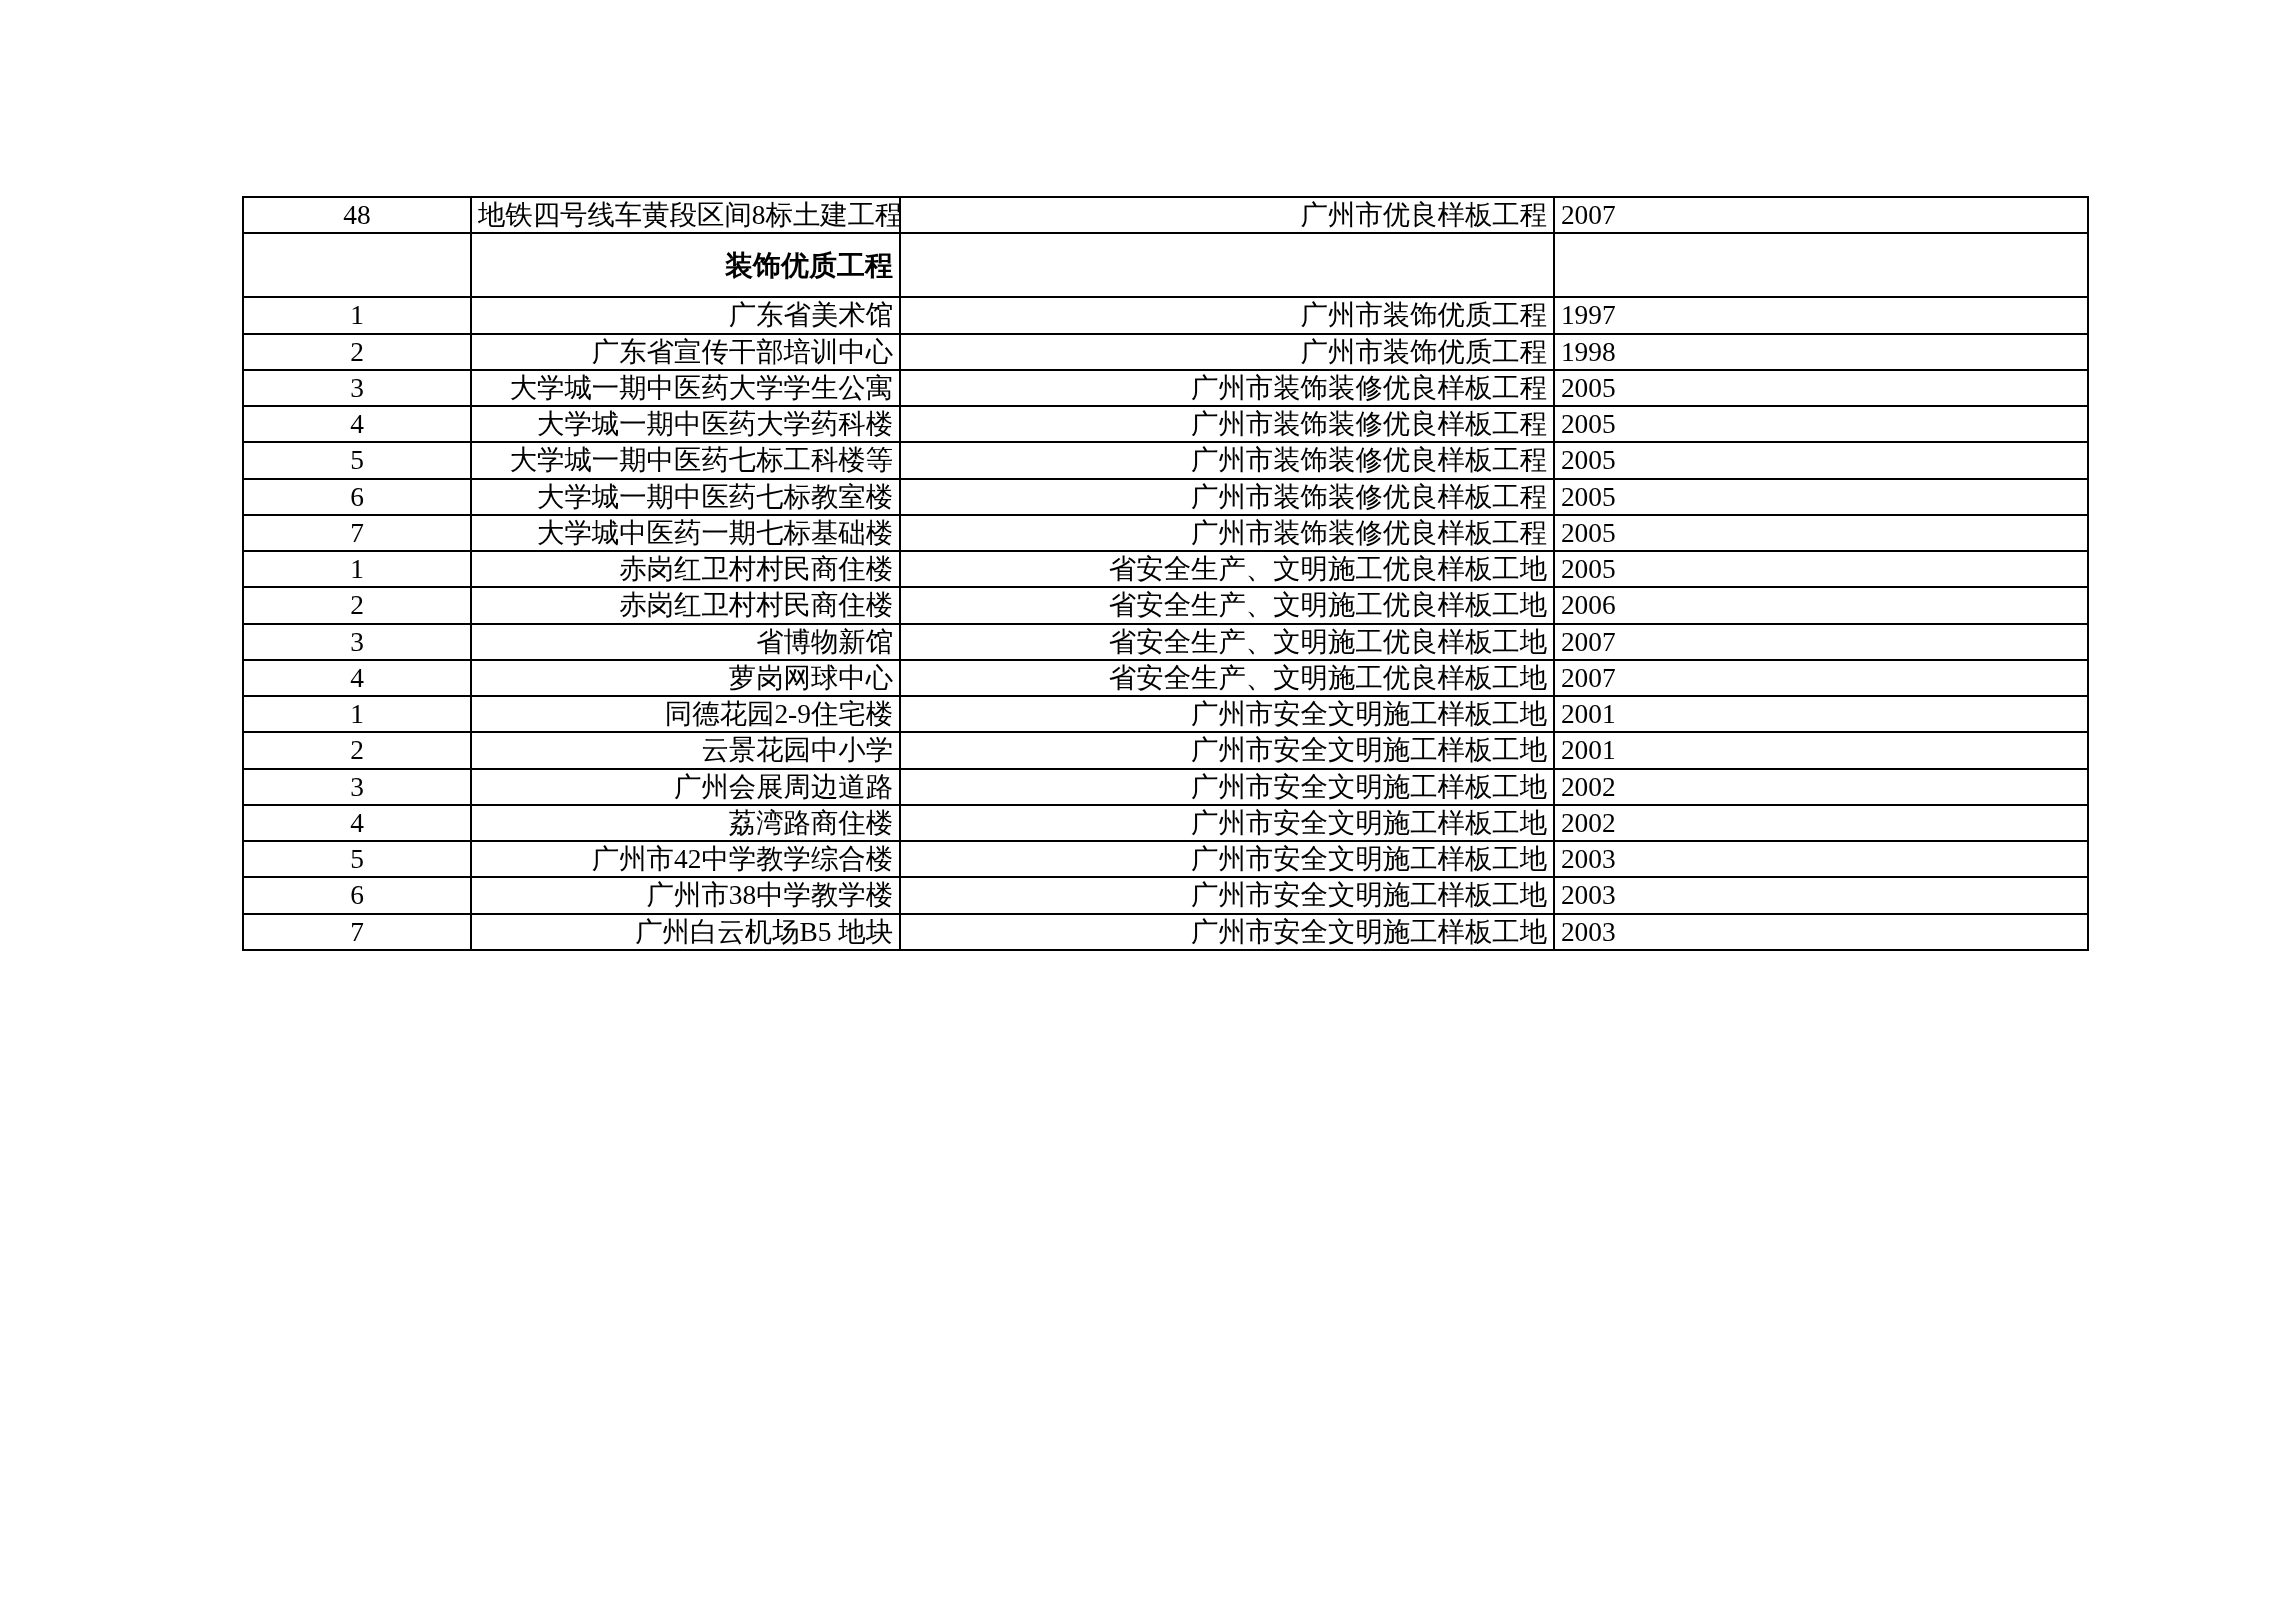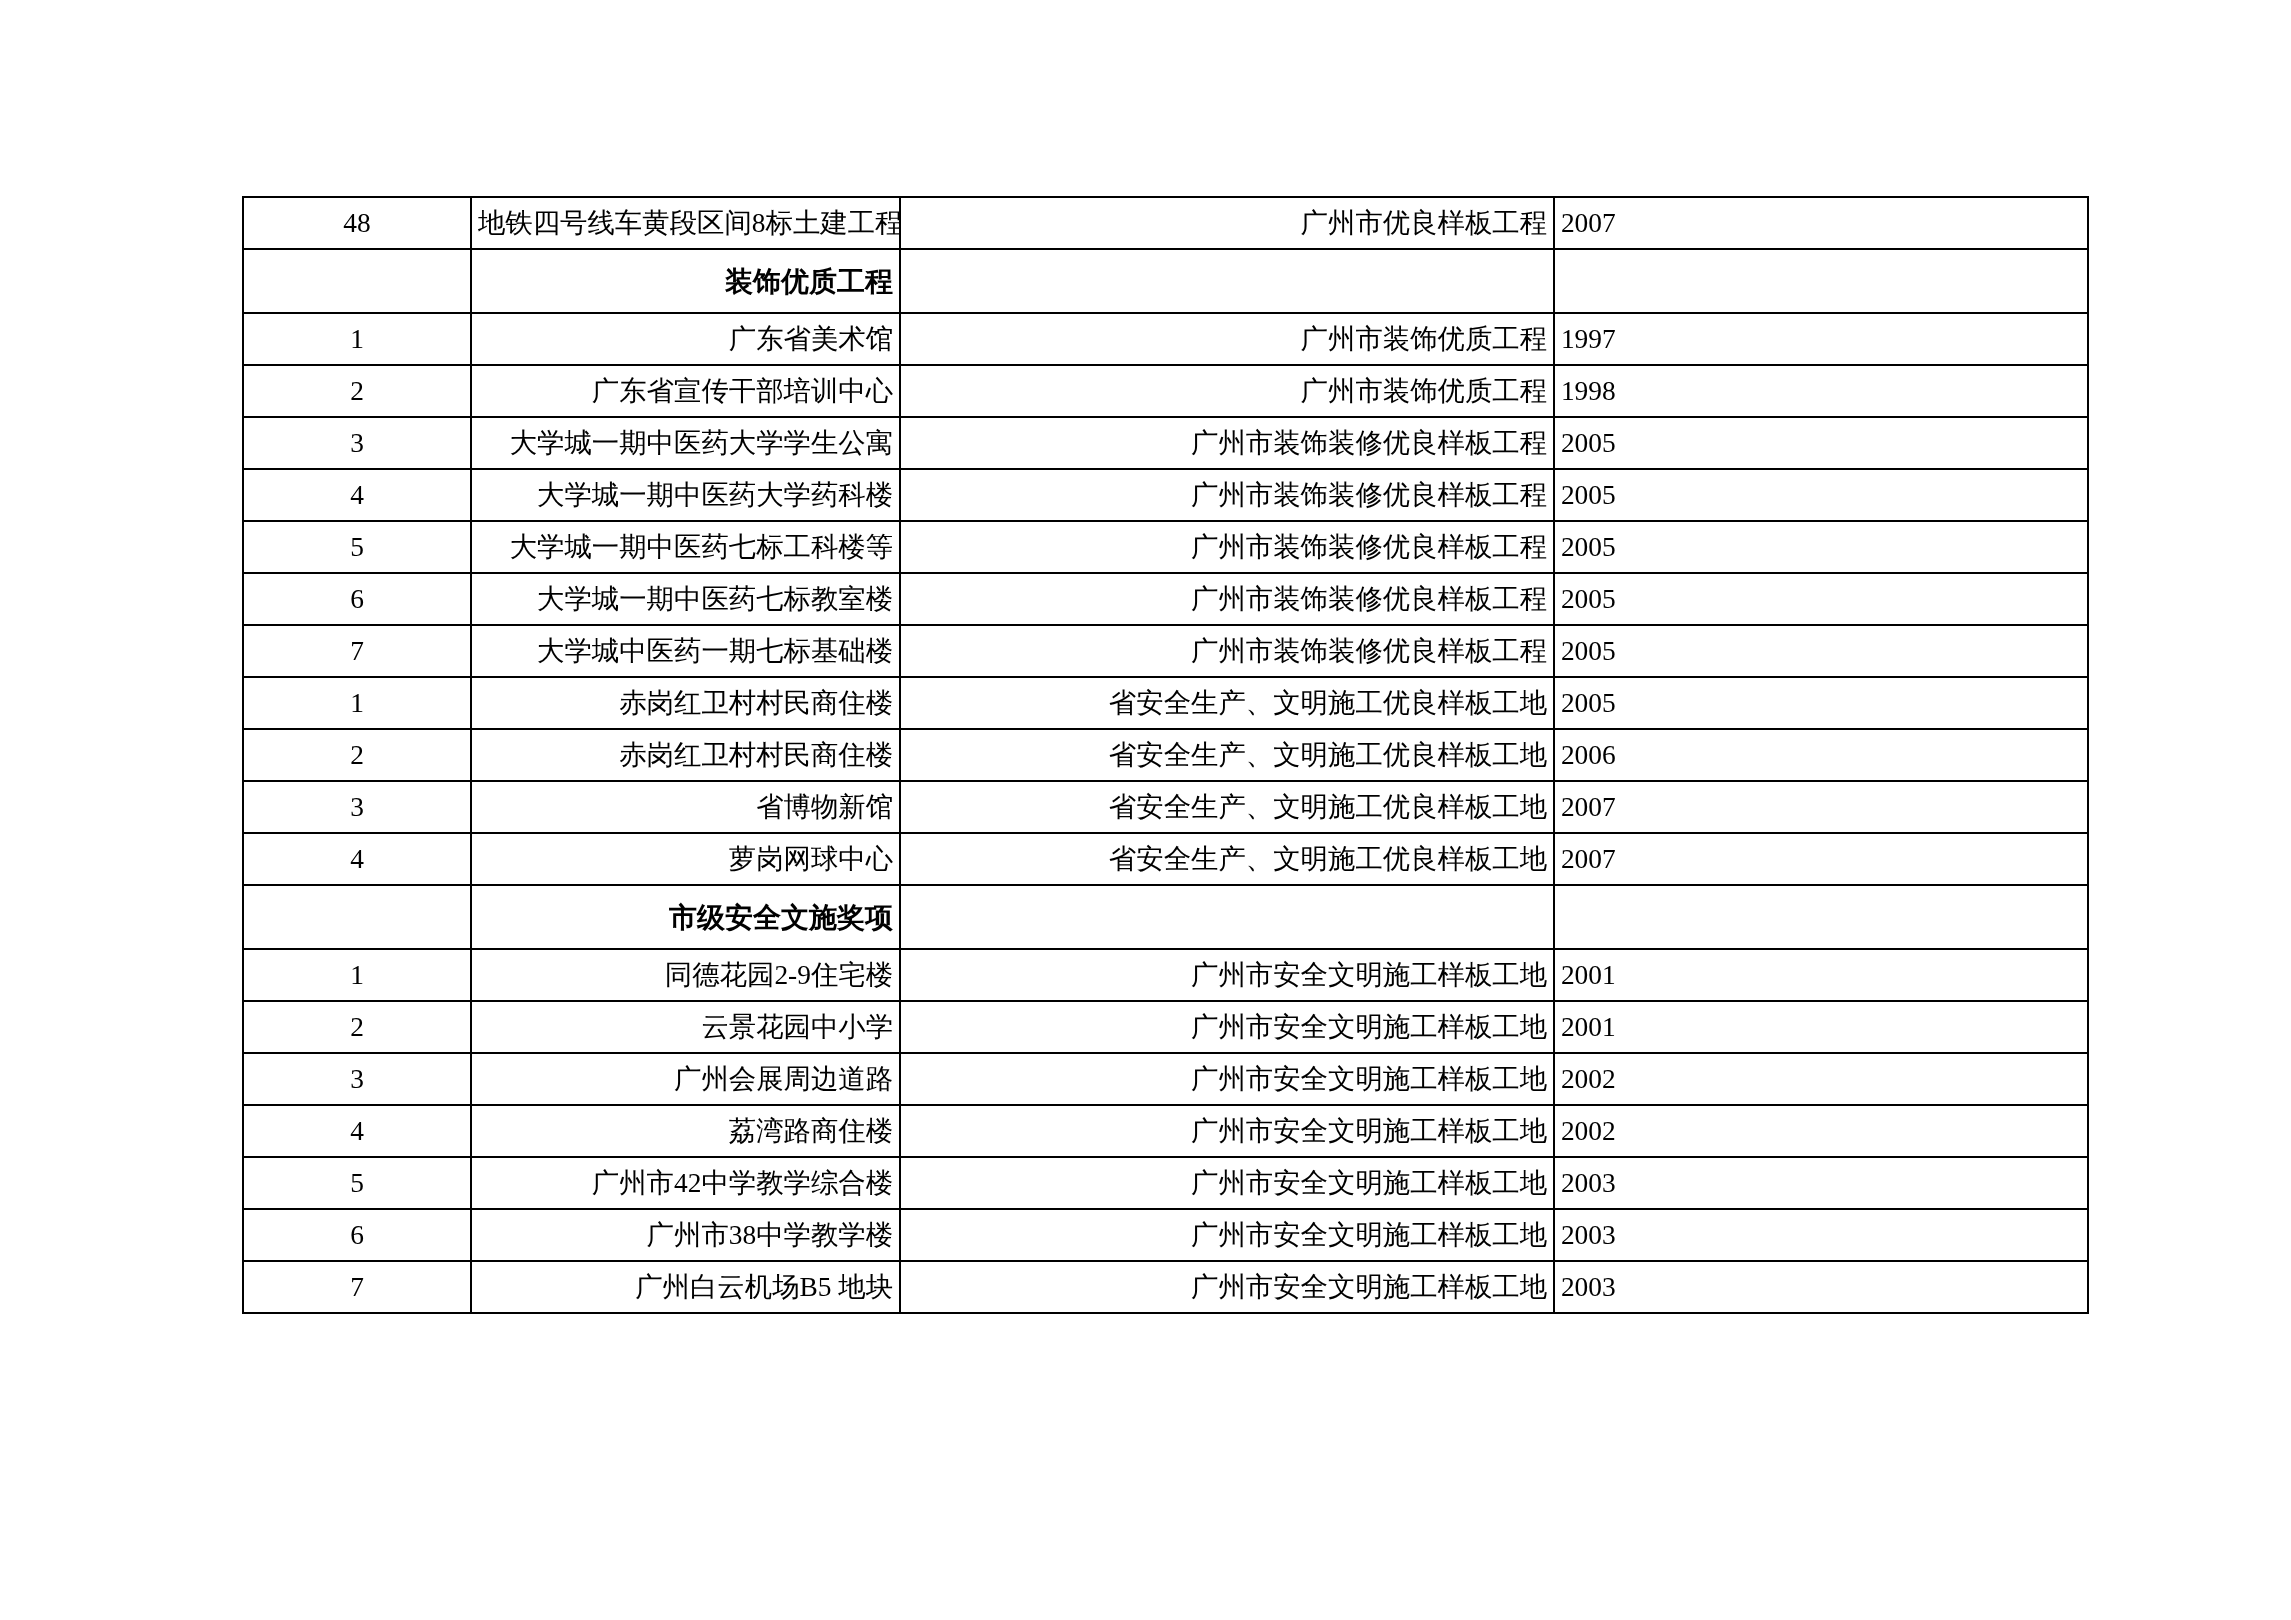--- a/index.html
+++ b/index.html
@@ -33,21 +33,21 @@
   table.awards td {
     border-left: 2px solid #000000;
     border-right: 2px solid #000000;
     border-top: 2.9px solid #000000;
     border-bottom: 2.9px solid #000000;
     padding: 0 5.9px;
     vertical-align: middle;
     overflow: hidden;
     white-space: nowrap;
   }
-  tr.row-data    { height: 52px; }
+  tr.row-data    { height: 36px; }
   tr.row-section { height: 64px; }
   td.col-no   { text-align: center; }
   td.col-project { text-align: right; padding-left: 8.8px; }
   td.col-award { text-align: right; }
   td.col-year  { text-align: left; }
   tr.row-section td.col-project {
     font-weight: bold;
     font-size: 28px;
   }
 </style>
@@ -134,26 +134,20 @@
           <td class="col-project">省博物新馆</td>
           <td class="col-award">省安全生产、文明施工优良样板工地</td>
           <td class="col-year">2007</td>
         </tr>
         <tr class="row-data">
           <td class="col-no">4</td>
           <td class="col-project">萝岗网球中心</td>
           <td class="col-award">省安全生产、文明施工优良样板工地</td>
           <td class="col-year">2007</td>
         </tr>
-        <tr class="row-section">
-          <td class="col-no"></td>
-          <td class="col-project">市级安全文施奖项</td>
-          <td class="col-award"></td>
-          <td class="col-year"></td>
-        </tr>
         <tr class="row-data">
           <td class="col-no">1</td>
           <td class="col-project">同德花园2-9住宅楼</td>
           <td class="col-award">广州市安全文明施工样板工地</td>
           <td class="col-year">2001</td>
         </tr>
         <tr class="row-data">
           <td class="col-no">2</td>
           <td class="col-project">云景花园中小学</td>
           <td class="col-award">广州市安全文明施工样板工地</td>

